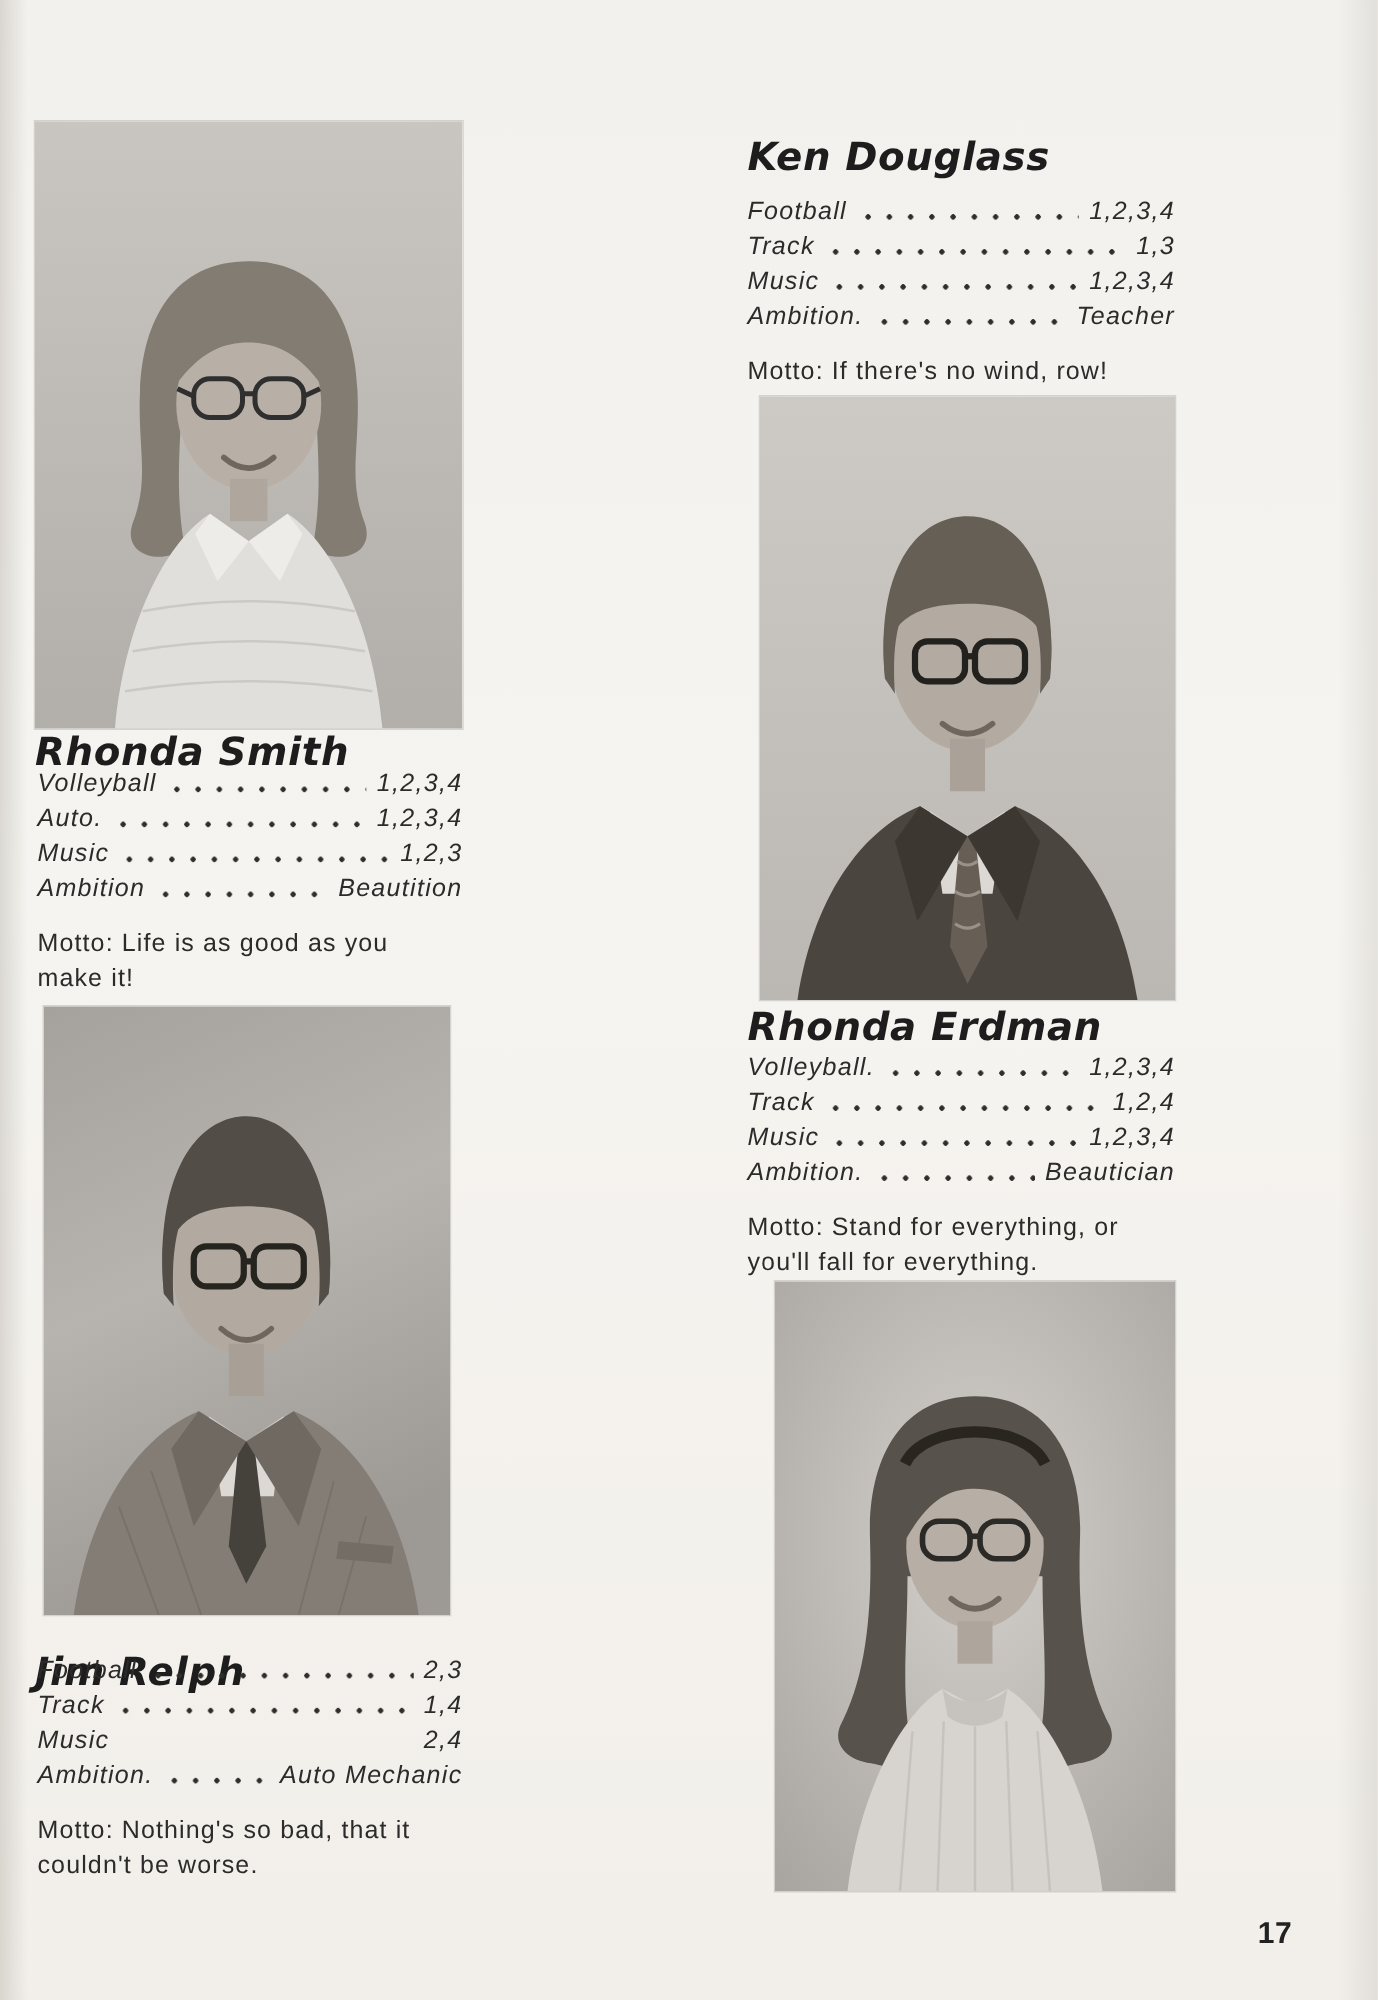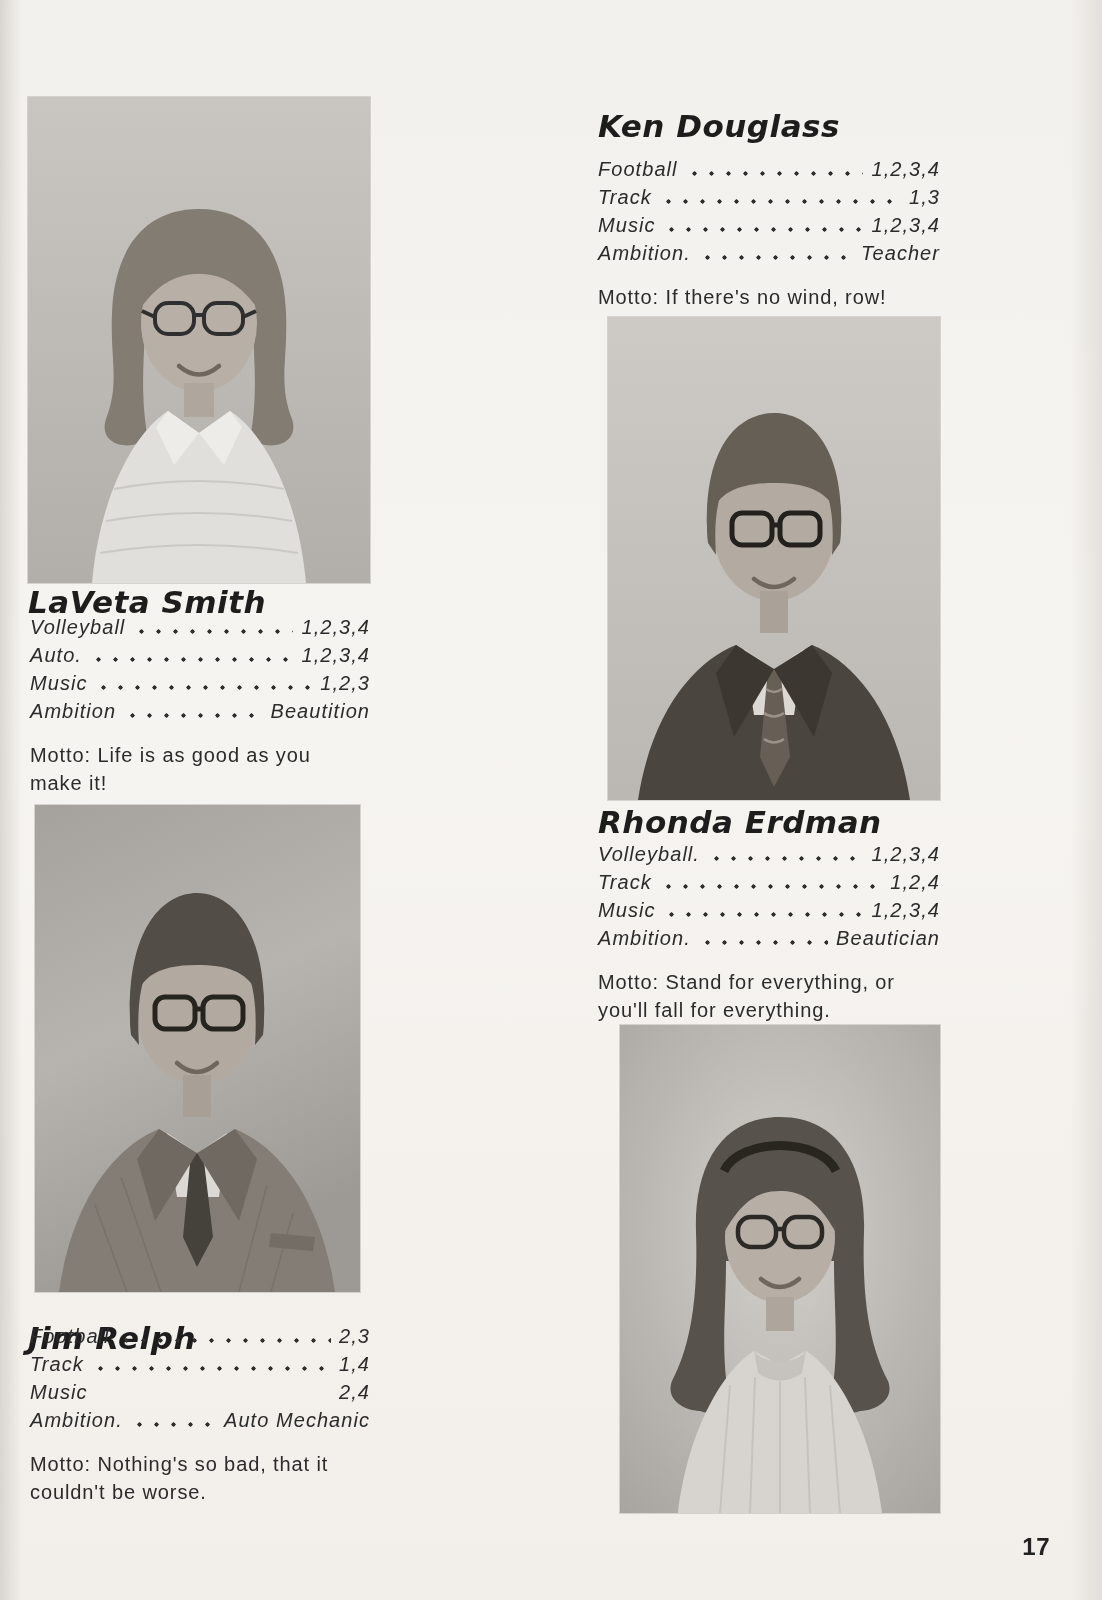--- a/index.html
+++ b/index.html
@@ -37,21 +37,21 @@
     flex:1;align-self:stretch;margin:0 8px;
     background-image:radial-gradient(circle, #2e2e2e 1.9px, rgba(0,0,0,0) 2.3px);
     background-size:17px 9px;
     background-position:left bottom 5px;
     background-repeat:repeat-x;
   }
   .dots.nodots{background:none;}
   .motto{margin-top:16px;line-height:28px;white-space:pre-line;letter-spacing:.9px;}
   .pagenum{
     position:absolute;left:990px;top:1533px;width:60px;
-    font-weight:bold;font-size:24px;letter-spacing:.5px;color:#222;text-align:right;
+    font-weight:bold;font-size:24px;letter-spacing:.5px;color:#222;text-align:center;
   }
 </style>
 </head>
 <body>
 
 <div class="page">
 
   <div class="photo" style="left:28px;top:97px;width:342px;height:486px;">
     <svg viewBox="0 0 342 486" preserveAspectRatio="none">
       <defs>
@@ -76,21 +76,21 @@
       <path d="M64,486 C72,396 108,334 140,314 L171,336 L202,314 C234,334 270,396 278,486 Z" fill="#e1dfdb"></path>
       <g stroke="#cbc9c5" stroke-width="2" fill="none">
         <path d="M86,392 Q171,376 256,392"></path>
         <path d="M78,424 Q171,408 264,424"></path>
         <path d="M72,456 Q171,440 270,456"></path>
       </g>
       <path d="M140,314 L171,336 L146,368 L128,330 Z" fill="#eeece8"></path>
       <path d="M202,314 L171,336 L196,368 L214,330 Z" fill="#eeece8"></path>
     </svg>
   </div>
-  <div class="student-name" style="left:28px;top:584px;width:342px;">LaVeta Smith</div>
+  <div class="student-name" style="left:28px;top:584px;width:342px;">Rhonda Smith</div>
   <div class="stats" style="left:30px;top:613px;width:340px;">
     <div class="row">
       <span class="lbl">Volleyball</span>
       <span class="dots"></span>
       <span class="val">1,2,3,4</span>
     </div>
     <div class="row">
       <span class="lbl">Auto.</span>
       <span class="dots"></span>
       <span class="val">1,2,3,4</span>

